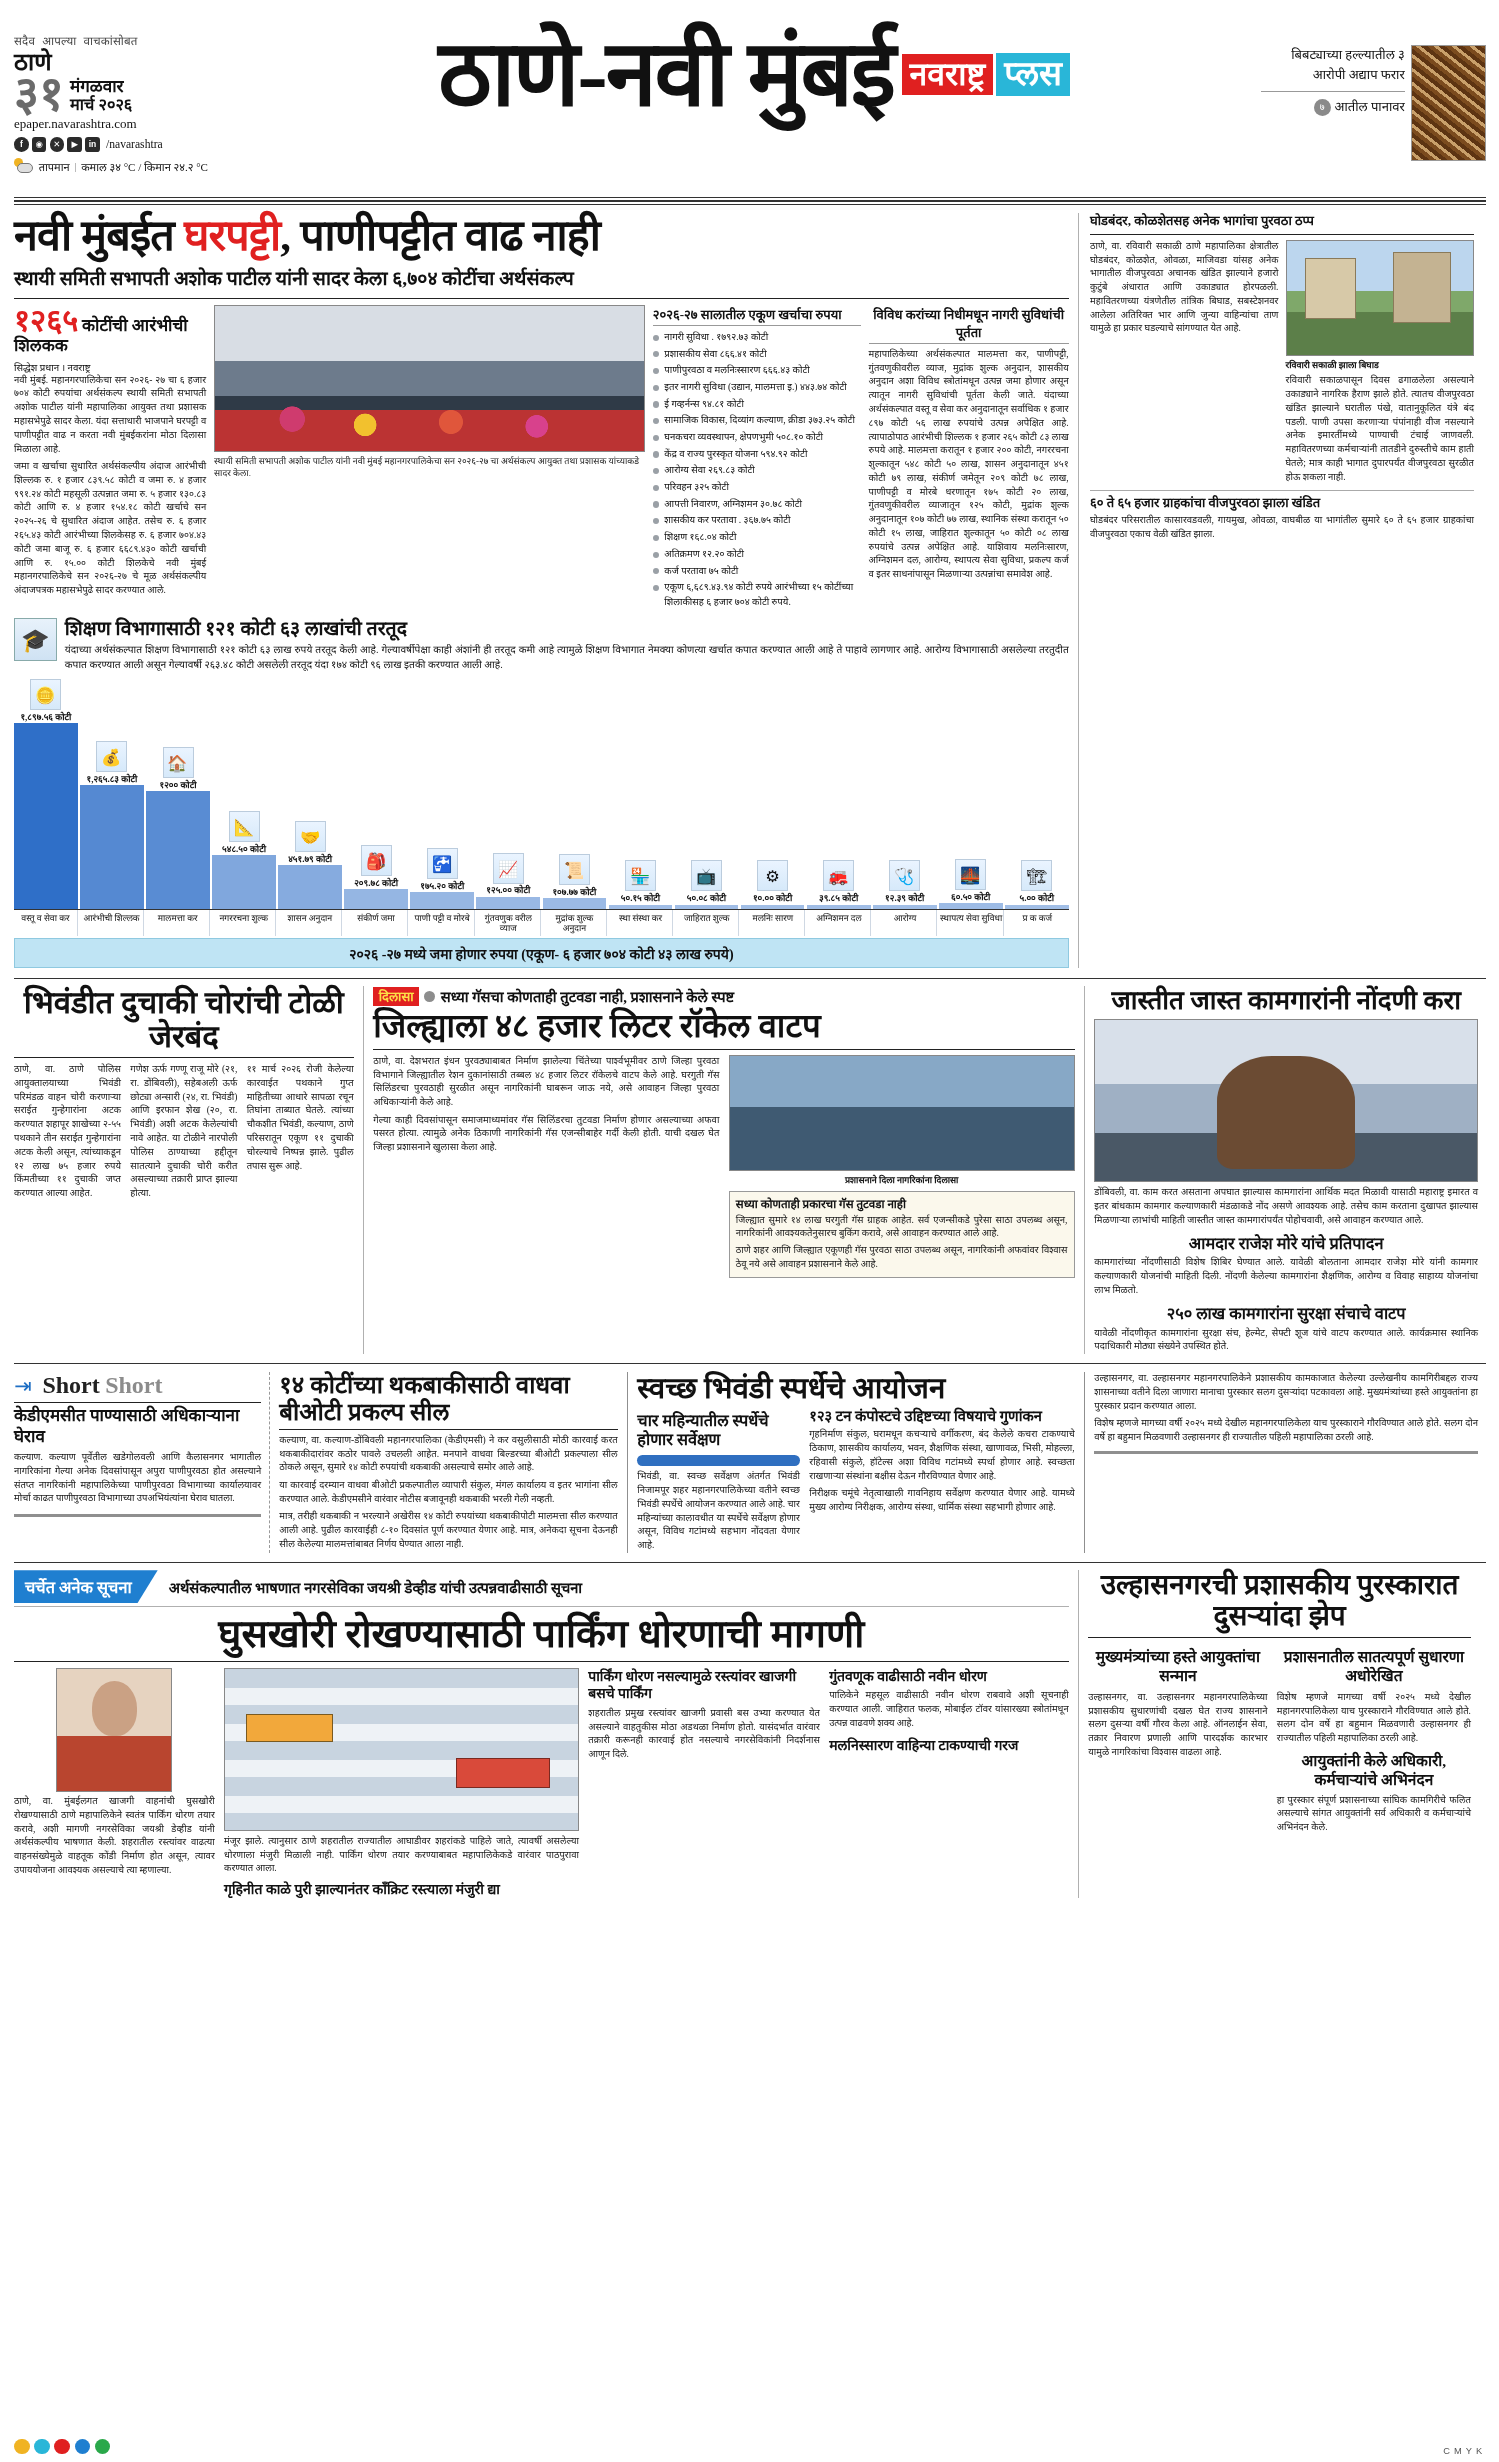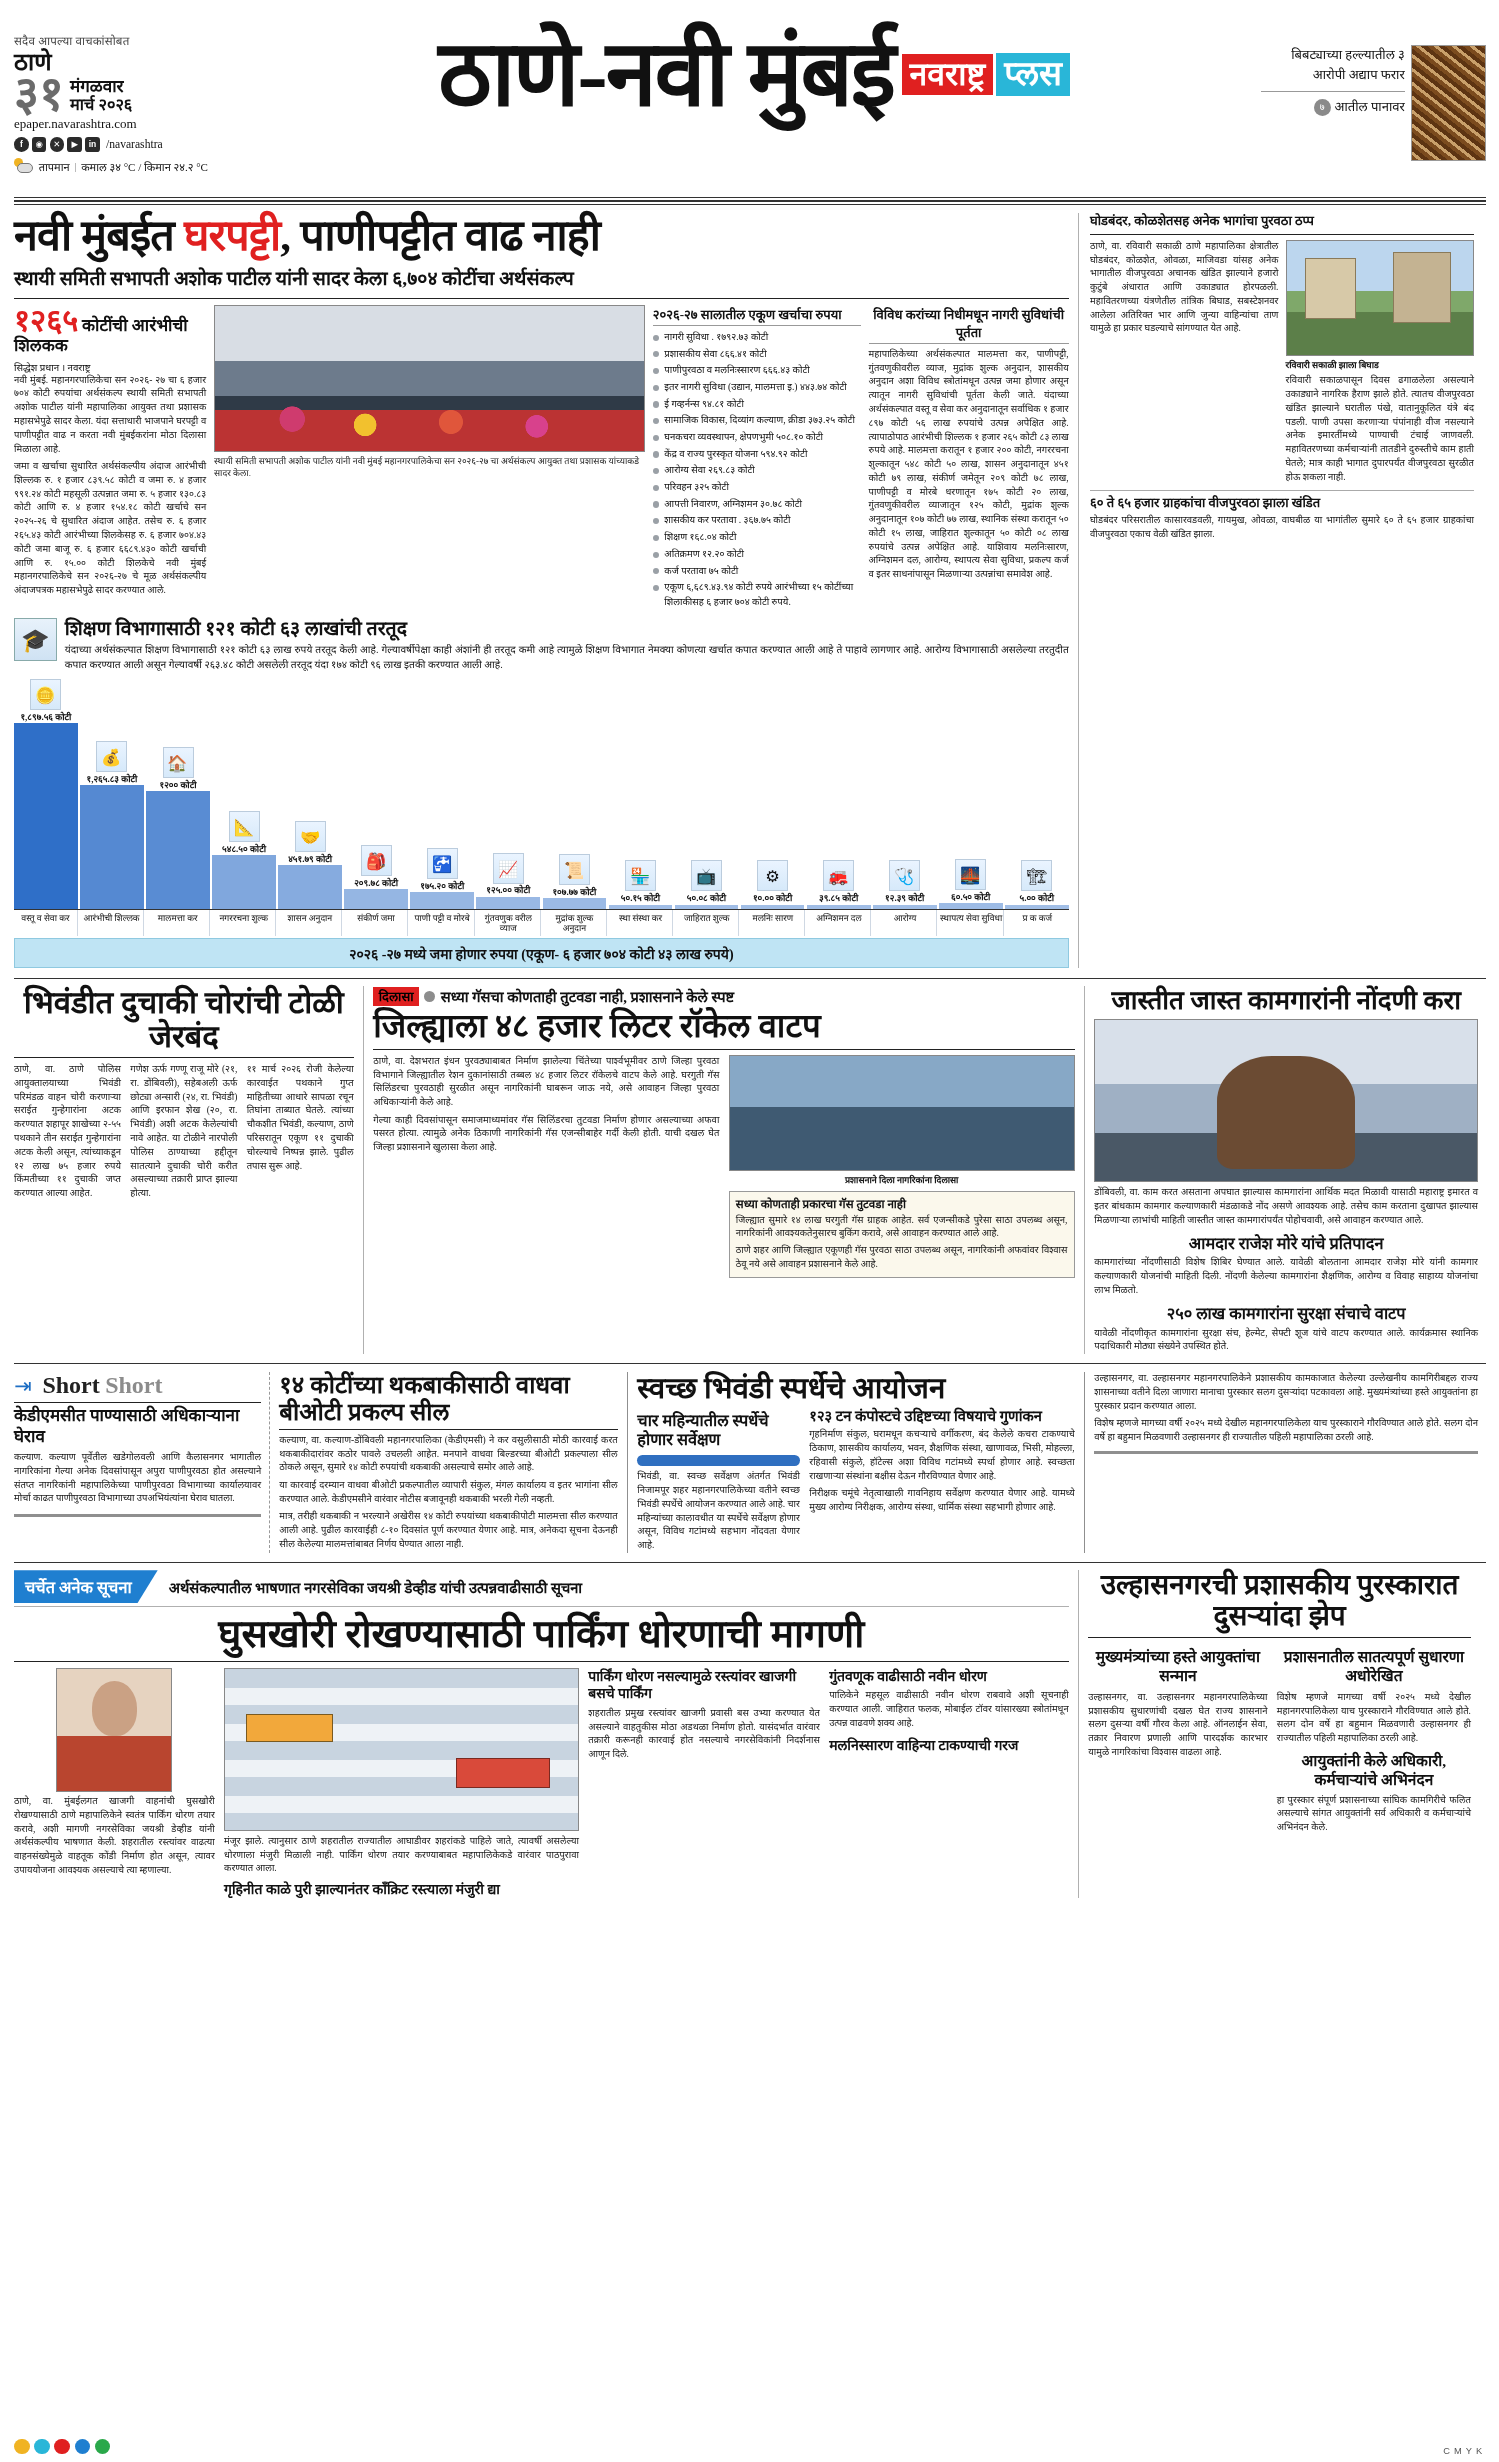--- a/index.html
+++ b/index.html
@@ -11,21 +11,21 @@
     font-family: "Liberation Sans", "DejaVu Sans", sans-serif;
     color: #111;
     overflow: hidden;
     position: relative;
   }
   .page { width:1500px; height:2462px; position:relative; padding: 11px 14px 0 14px; }
 
   
   .masthead { display:flex; align-items:flex-start; height: 186px; position:relative; }
   .mh-left { width: 233px; padding-top: 22px; }
-  .mh-tag { font-size: 11.6px; color:#444; font-family:Liberation Serif, serif; letter-spacing:0.2px; }
+  .mh-tag { font-size: 11.6px; color:#444; font-family:Liberation Mono, monospace; letter-spacing:0.2px; }
   .mh-city { font-size: 24px; font-weight:700; line-height:1.05; margin-top:1.6px; font-family:"Liberation Serif", serif;}
   .mh-daterow { display:flex; align-items:flex-start; gap:6.2px; margin-top:-1.6px;}
   .mh-day { font-size: 48px; font-weight:800; color:#6b6b6b; line-height:.88; font-family:"Liberation Serif", serif;}
   .mh-dcol { padding-top:4.7px; }
   .mh-weekday { font-size:17px; font-weight:700; line-height:1.05; font-family:"Liberation Serif", serif;}
   .mh-month { font-size:16.3px; font-weight:600; line-height:1.1; font-family:"Liberation Serif", serif;}
   .mh-epaper { font-size:13px; margin-top:1px; font-family:"Liberation Serif", serif;}
   .mh-social { display:flex; align-items:center; gap:3.1px; margin-top:4.7px;}
   .sicon { width:14.7px; height:14.7px; border-radius:50%; background:#2b2b2b; color:#fff;
            font-size:8.5px; display:flex; align-items:center; justify-content:center; font-weight:700;}
@@ -127,21 +127,21 @@
   .rc-sub { font-family:"Liberation Serif", serif; font-weight:800; font-size:13px; line-height:1.25; margin-top:5.4px; border-top:0.8px solid #aaa; padding-top:3.9px;}
 
   
   .midband { display:flex; margin-top:9.3px; border-top:1.6px solid #333; padding-top:7.8px; }
   .mb-1 { width:349px; padding-right:9.3px; }
   .mb-2 { width:722px; padding:0 9.3px; border-left:0.8px solid #b0b0b0; border-right:0.8px solid #b0b0b0;}
   .mb-3 { width:393px; padding-left:9.3px; }
   .mb-h { font-size:31px; line-height:1.07; text-align:center;}
   .threecol { column-count:3; column-gap:9.3px; }
 
-  .tag-red { background:#e02020; color:#000000; font-family:"Liberation Serif", serif; font-weight:800;
+  .tag-red { background:#e02020; color:#fde047; font-family:"Liberation Serif", serif; font-weight:800;
              font-size:13px; padding:0.8px 5.4px; display:inline-block;text-align:center;}
   .mb2-kick { display:flex; align-items:center; gap:5.4px; font-family:"Liberation Serif", serif; font-weight:700; font-size:14.7px;}
   .dot-grey { width:11px;height:11px;border-radius:50%;background:#8d8d8d; display:inline-block;}
   .mb2-h { font-size:33px; line-height:1.08; margin-top:2.3px;}
   .boxnote { border:0.8px solid #999; background:#fbf8ec; padding:4.7px 6.2px; margin-top:4.7px;}
   .boxnote-h { font-family:"Liberation Serif", serif; font-weight:800; font-size:11.6px; margin-bottom:2.3px;}
 
   .mb3-h { font-size:26px; line-height:1.12; text-align:center;}
   .mb3-photo{width:100%;height:163px;border:0.8px solid #888;margin-top:3.9px;
     background:linear-gradient(#d8e0ea 0 40%,#9fb0c4 40% 70%, #4a5866 70% 100%);position:relative;}

